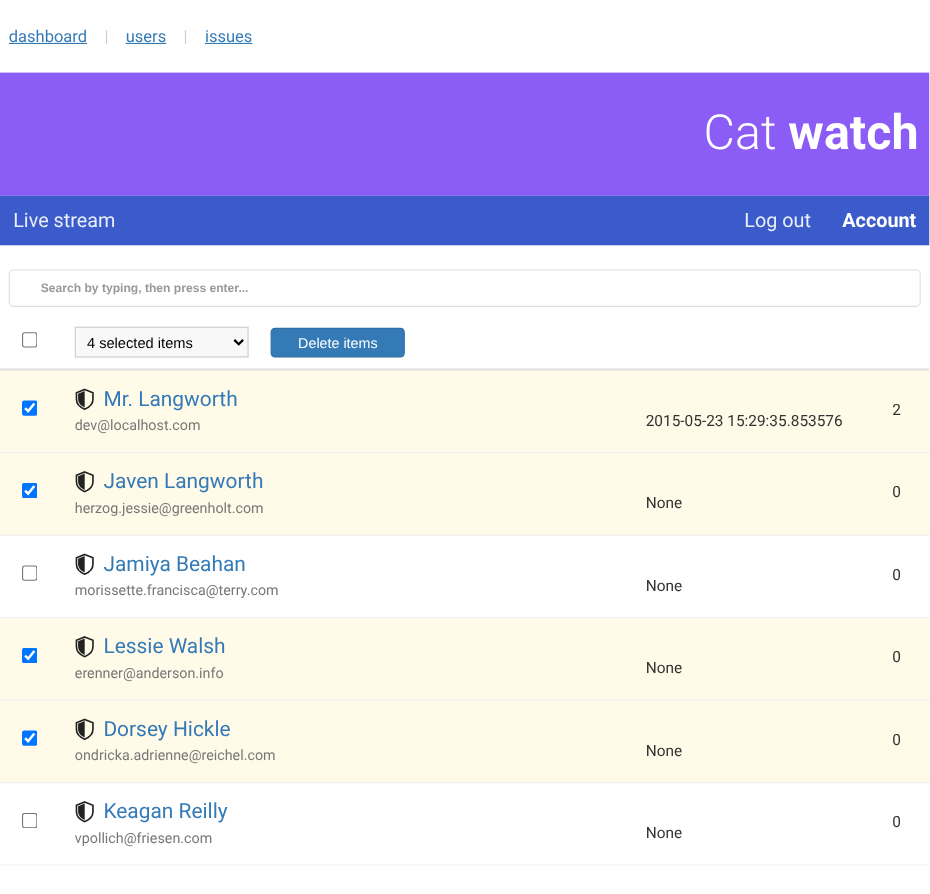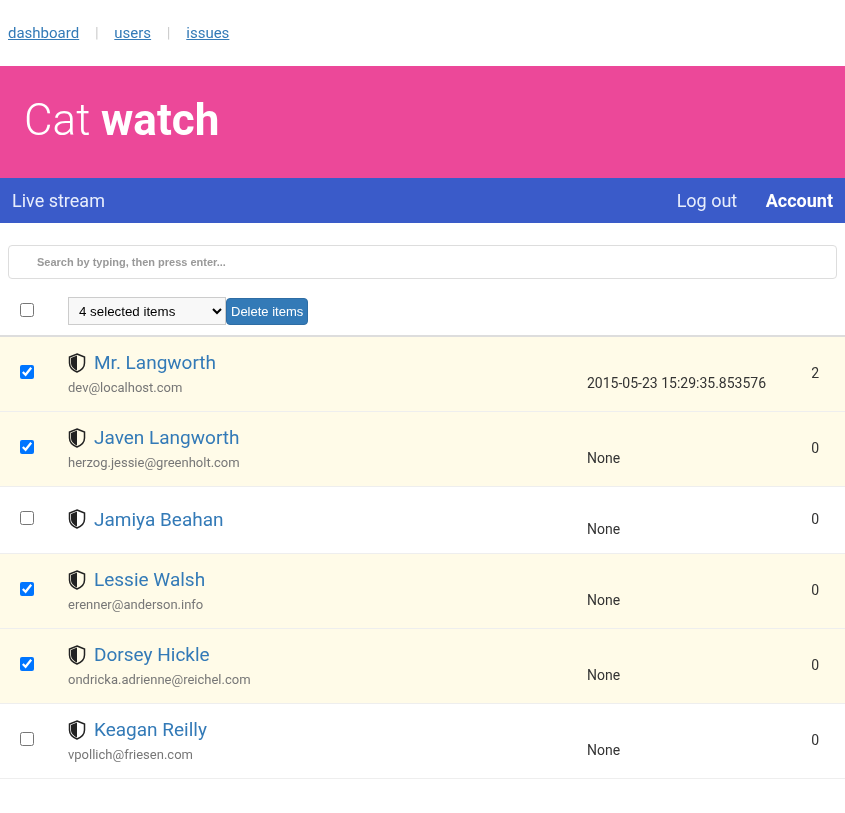--- a/index.html
+++ b/index.html
@@ -3,21 +3,21 @@
 <meta charset="utf-8">
 <style>
 * { box-sizing: border-box; margin: 0; padding: 0; }
 body { font-family: -apple-system, BlinkMacSystemFont, "Segoe UI", Roboto, "Helvetica Neue", Arial, sans-serif; font-size: 14px; color: #333; background: #fff; }
 a { color: #337ab7; text-decoration: none; }
 
 .topnav { padding: 24px 8px; font-size: 15px; }
 .topnav a { color: #337ab7; text-decoration: underline; }
 .topnav .sep { color: #ccc; margin: 0 12px; }
 
-.header { background: #ec4899; color: #fff; padding: 28px 24px 32px; }
+.header { background: #8b5cf6; color: #fff; padding: 28px 10px 32px; text-align: right; }
 .header h1 { font-weight: 300; font-size: 44px; }
 .header h1 b { font-weight: 700; }
 
 .subnav { background: #3b5998; background: #3a5fcd; background: #3f51b5; background: #3b5bdb; background: #3a57c4; }
 .subnav { background: #3a5fcd; }
 .subnav { background: #3b5fd3; }
 .subnav { background: #3a59c7; display: flex; align-items: center; padding: 14px 12px; color: #e8eefc; font-size: 17px; }
 .subnav { background: #3a5fcd; }
 .subnav { background: #3d5bc9; }
 .subnav { background: #3a57c1; }
@@ -26,21 +26,21 @@
 .subnav .right a { color: #e8eefc; margin-left: 24px; text-decoration: none; }
 .subnav .right a.bold { font-weight: 700; color: #fff; }
 
 .container { padding: 22px 8px 0; }
 .search-input { width: 100%; padding: 10px 28px; font-size: 11px; border: 1px solid #ddd; border-radius: 4px; color: #555; font-weight: bold; }
 .search-input::placeholder { color: #999; }
 
 .toolbar-row { display: flex; align-items: center; padding: 18px 8px 10px; border-bottom: 2px solid #ddd; }
 .toolbar-row .chk { width: 60px; padding-left: 12px; }
 .toolbar-row select { height: 28px; min-width: 158px; border: 1px solid #ccc; background: #f8f8f8; padding: 0 6px; }
-.btn-del { background: #337ab7; color: #fff; border: 1px solid #2e6da4; border-radius: 4px; padding: 5px 4px; margin-left: 0; cursor: pointer; font-size: 13px; }
+.btn-del { background: #337ab7; color: #fff; border: 1px solid #2e6da4; border-radius: 4px; padding: 5px 24px; margin-left: 20px; cursor: pointer; font-size: 13px; }
 
 .row { display: flex; align-items: center; padding: 14px 8px 16px; border-bottom: 1px solid #eee; }
 .row.sel { background: #fffbe8; }
 .row .chk { width: 60px; padding-left: 12px; }
 .row .main { flex: 1; display: flex; flex-direction: column; }
 .row .name-line { display: flex; align-items: center; gap: 8px; }
 .row .name-line a { font-size: 19px; color: #337ab7; }
 .row .email { color: #777; font-size: 13px; margin-top: 6px; }
 .row .ts { width: 210px; color: #333; font-size: 14px; margin-top: 20px; }
 .row .cnt { width: 40px; text-align: right; padding-right: 18px; color: #333; }
@@ -136,20 +136,21 @@
     <div class="main">
       <div class="name-line">
         <span class="shield">
           <svg viewBox="0 0 24 26" width="18" height="20">
             <path d="M12 1 L22 5 V13 C22 19 17 23 12 25 C7 23 2 19 2 13 V5 Z" fill="none" stroke="#222" stroke-width="2"></path>
             <path d="M12 3 V23 C7.5 21 4 17.5 4 13 V6.2 L12 3 Z" fill="#222"></path>
           </svg>
         </span>
         <a href="#">Jamiya Beahan</a>
       </div>
+      <div class="email">morissette.francisca@terry.com</div>
     </div>
     <div class="ts">None</div>
     <div class="cnt">0</div>
   </div>
 
   <div class="row sel">
     <div class="chk">
       <input type="checkbox" checked="" style="">
     </div>
     <div class="main">

